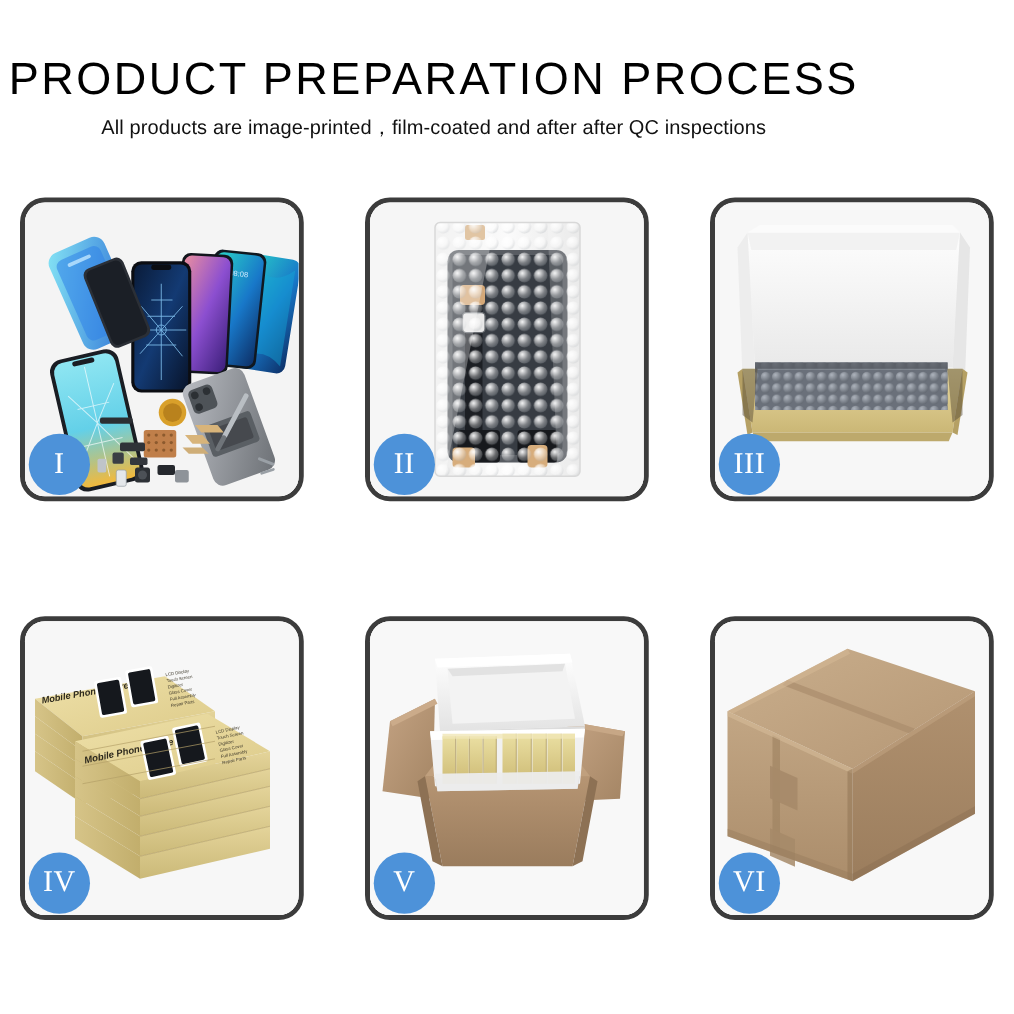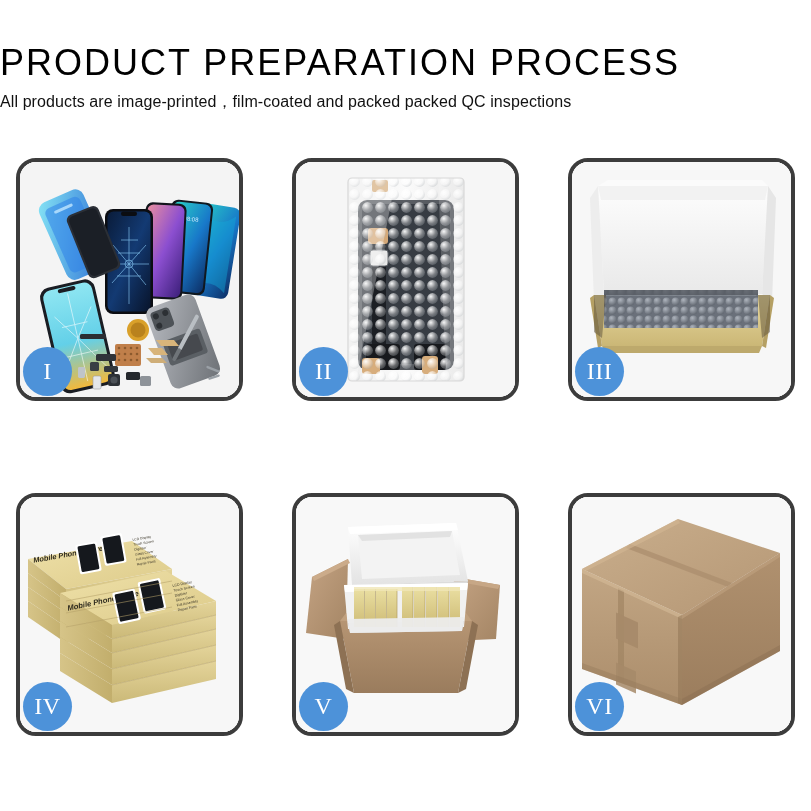--- a/index.html
+++ b/index.html
@@ -13,20 +13,21 @@
     font-family: "Liberation Sans", sans-serif;
     overflow: hidden;
     position: relative;
   }
 
   
   #header {
     position: absolute;
     top: 0; left: 0;
     width: 694px;
+    text-align: center;
   }
   #page-title {
     margin: 0;
     padding-top: 44px;
     font-size: 36px;
     font-weight: 400;
     letter-spacing: 2.0px;
     color: #000000;
     line-height: 1.08;
     white-space: nowrap;
@@ -88,21 +89,21 @@
     text-align: center;
     letter-spacing: 0.5px;
     z-index: 5;
   }
 </style>
 </head>
 <body>
 
 <div id="header">
   <h1 id="page-title">PRODUCT PREPARATION PROCESS</h1>
-  <p id="page-subtitle">All products are image-printed，film-coated and packed packed QC inspections</p>
+  <p id="page-subtitle">All products are image-printed，film-coated and after after QC inspections</p>
 </div>
 
 <div id="steps-grid">
 
   <div class="step-panel">
     <div class="panel-photo">
       <svg viewBox="0 0 219 235" preserveAspectRatio="xMidYMid slice">
         <defs>
           <linearGradient id="p1a" x1="0" y1="0" x2="1" y2="1">
             <stop offset="0" stop-color="#7fe3f5"></stop>

